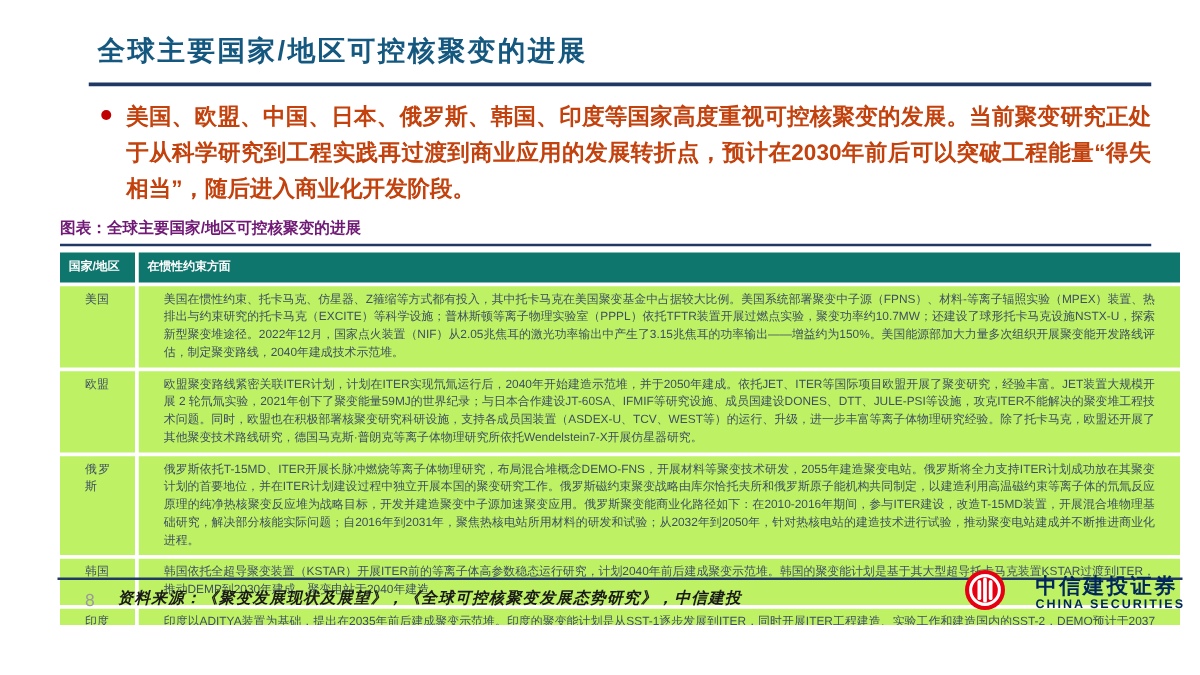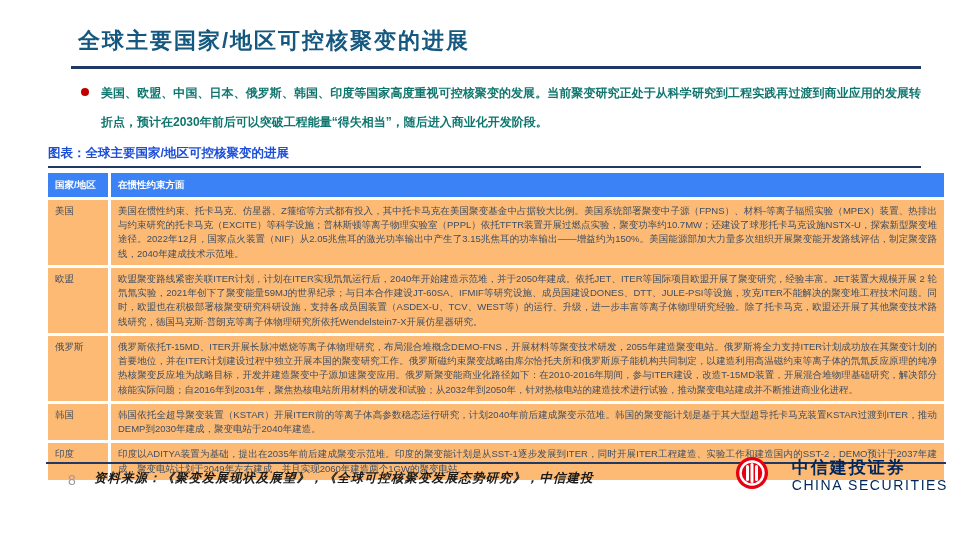--- a/index.html
+++ b/index.html
@@ -7,43 +7,43 @@
   .slide{position:relative;width:960px;height:500px;overflow:hidden;background:#fff;margin-left:16px;}
 
   
   .title-wrap{padding:26px 55px 0 62px;}
   .page-title{font-size:22px;font-weight:bold;color:#15587F;letter-spacing:2px;}
   .title-rule{margin:10px 0 0 55px;width:850px;height:3px;background:#1F3864;}
 
   
   .intro{position:relative;margin:10px 55px 0 85px;}
   .bullet-dot{position:absolute;left:-20px;top:9px;width:8px;height:8px;border-radius:50%;background:#C00000;}
-  .intro-text{font-size:12px;font-weight:bold;color:#0f766e;line-height:29px;text-align:justify;}
+  .intro-text{font-size:18px;font-weight:bold;color:#c2410c;line-height:29px;text-align:justify;}
 
   
-  .chart-caption{margin:8px 0 0 32px;width:873px;font-size:12.5px;font-weight:bold;color:#1d4ed8;
+  .chart-caption{margin:8px 0 0 32px;width:873px;font-size:12.5px;font-weight:bold;color:#701a75;
                  padding-bottom:4px;border-bottom:2px solid #1F3864;}
 
   
   table.fusion{margin:2px 0 0 29px;border-collapse:separate;border-spacing:3px;width:902px;table-layout:fixed;}
-  table.fusion th{background:#3b82f6;color:#ffffff;font-size:9.5px;font-weight:bold;text-align:left;
+  table.fusion th{background:#0f766e;color:#ffffff;font-size:9.5px;font-weight:bold;text-align:left;
                   vertical-align:top;padding:5px 7px;line-height:1.45;}
-  table.fusion td{background:#fdba74;color:#3F4E63;font-size:9.5px;text-align:left;vertical-align:top;
-                  padding:4px 7px;line-height:1.5;text-align:justify;}
+  table.fusion td{background:#bef264;color:#3F4E63;font-size:9.5px;text-align:left;vertical-align:top;
+                  padding:4px 20px;line-height:1.5;text-align:justify;}
   .col-region{width:60px;}
 
   
   .footer-rule{position:absolute;left:30px;bottom:36px;width:900px;height:2px;background:#1F3864;}
   .page-number{position:absolute;left:52px;bottom:12px;font-size:14px;color:#9B9B9B;}
   .source-note{position:absolute;left:78px;bottom:13px;font-size:12.5px;color:#1a1a1a;
                font-family:"Liberation Serif",serif;font-style:italic;font-weight:bold;letter-spacing:1px;}
   .logo{position:absolute;right:28px;bottom:6px;display:flex;align-items:center;gap:23px;background:transparent;}
   .logo-text{display:flex;flex-direction:column;line-height:1;}
   .logo-cn{font-size:17px;font-weight:bold;color:#00265C;letter-spacing:2px;}
-  .logo-en{font-size:14px;font-weight:normal;color:#00265C;letter-spacing:1.6px;margin-top:2px;}
+  .logo-en{font-size:10px;font-weight:bold;color:#00265C;letter-spacing:1.6px;margin-top:2px;}
 </style>
 </head>
 <body>
 
 <div class="slide">
 
   <div class="title-wrap">
     <div class="page-title">全球主要国家/地区可控核聚变的进展</div>
   </div>
   <div class="title-rule"></div>

